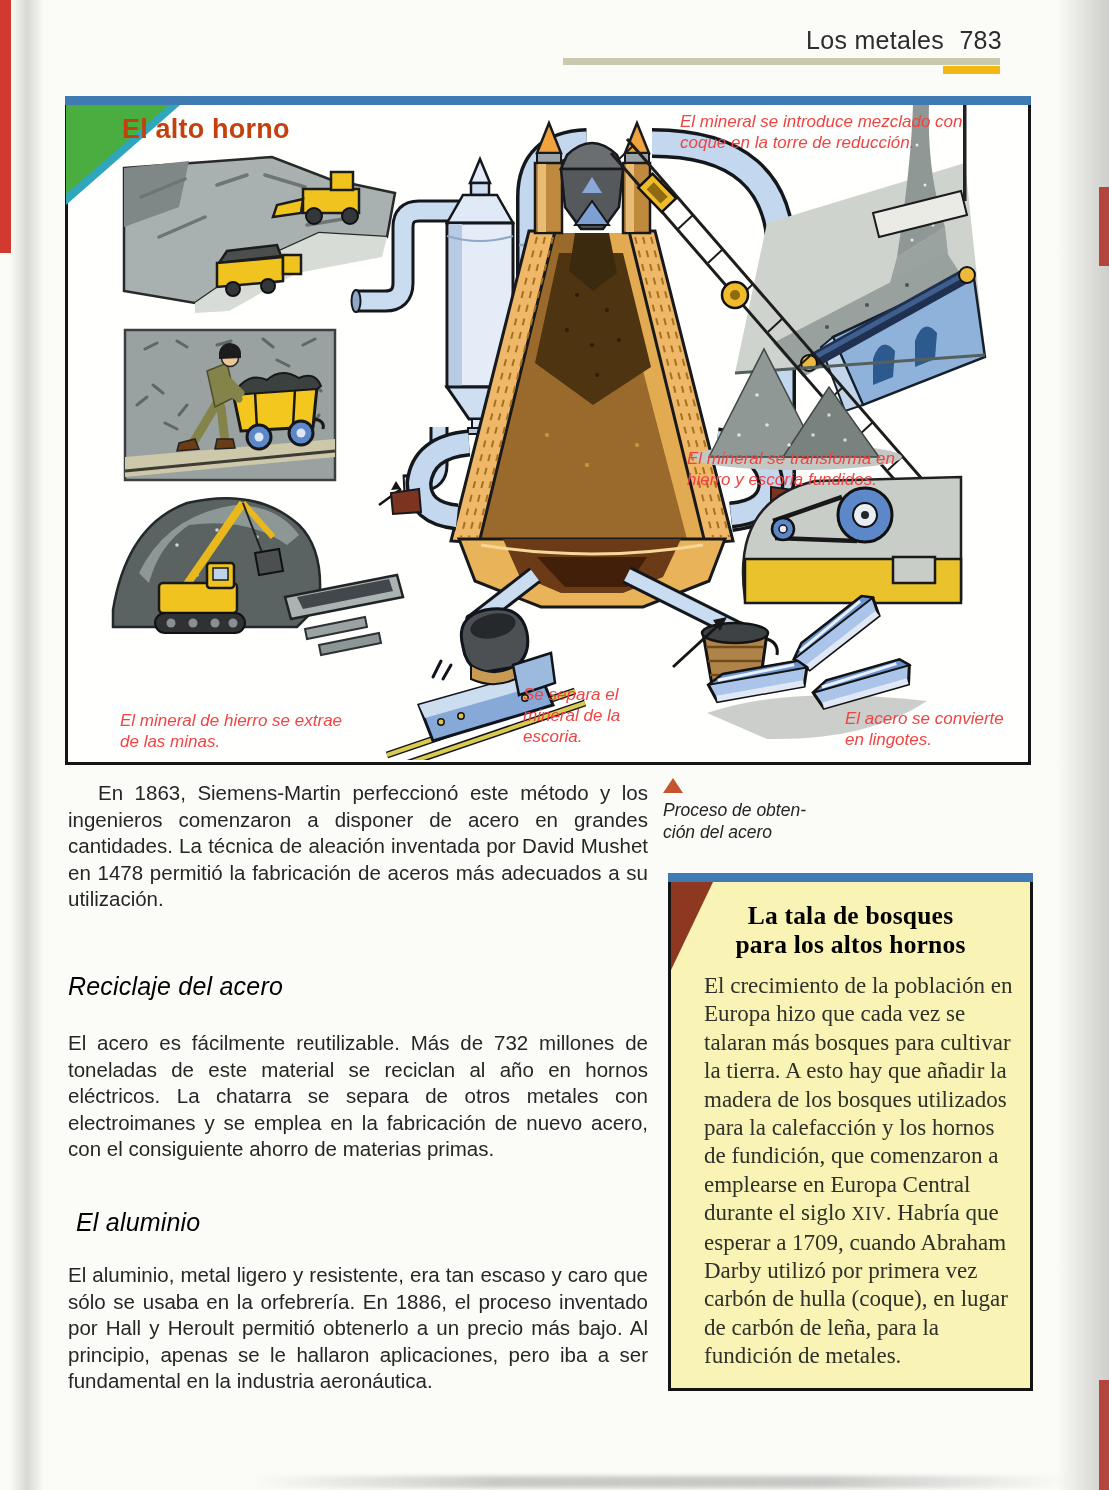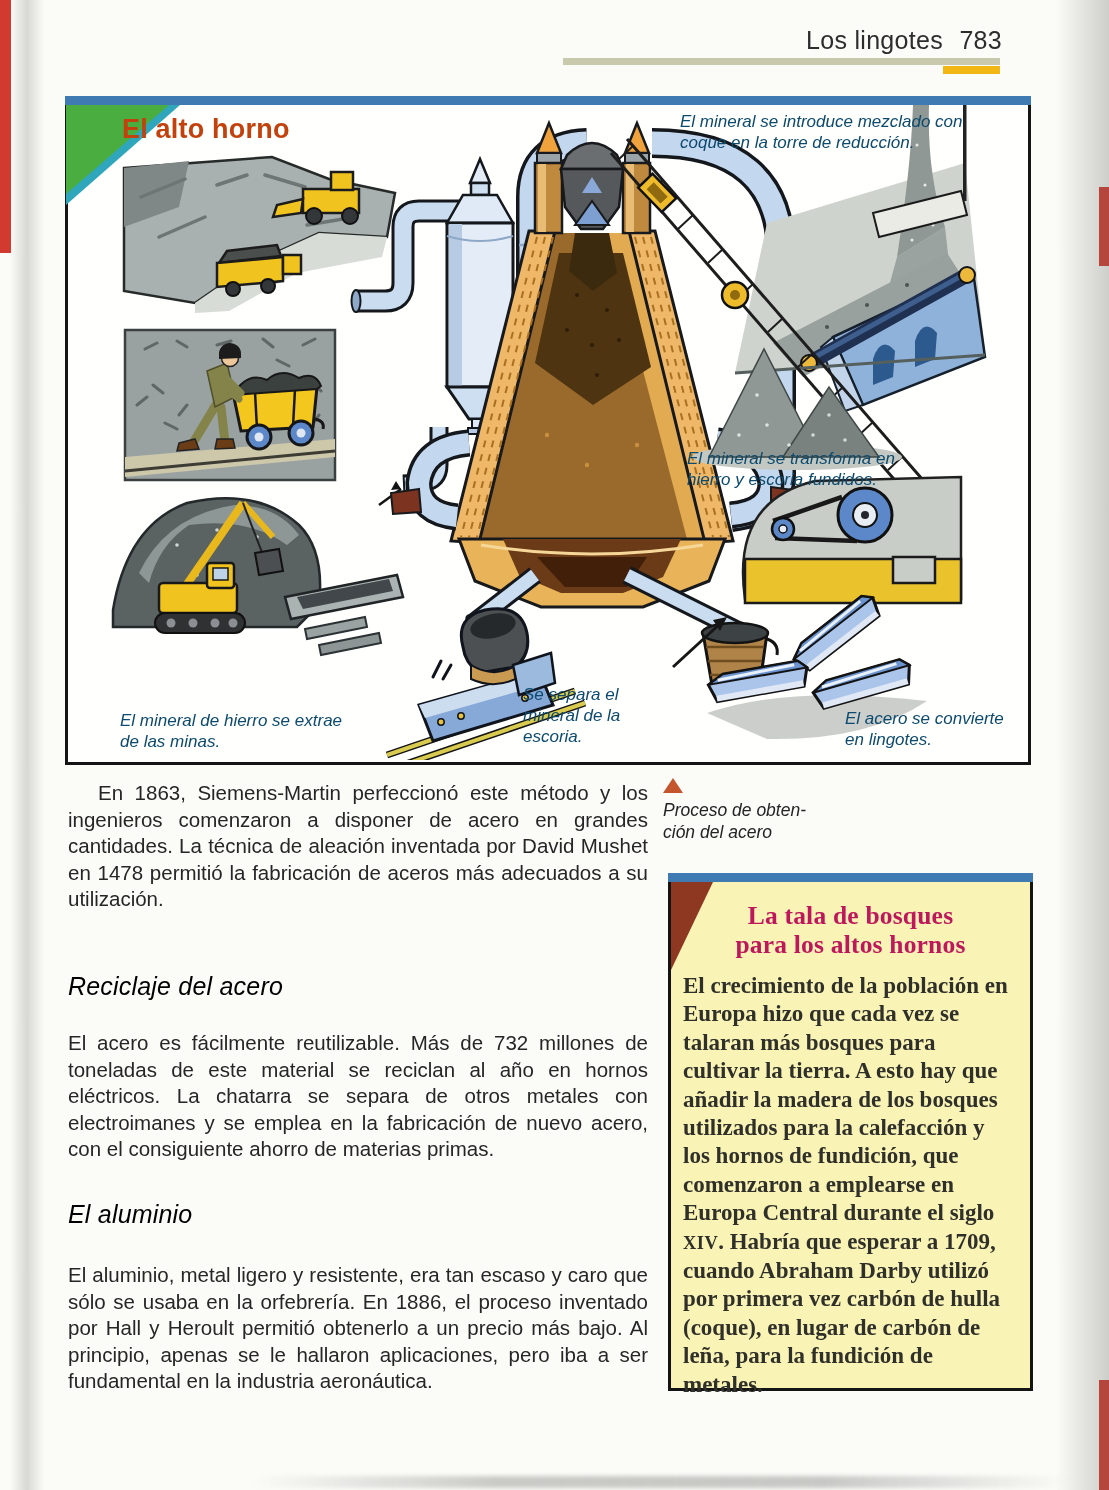--- a/index.html
+++ b/index.html
@@ -8,30 +8,30 @@
   .abs{position:absolute;}
   
   .hdr{font-size:25px;color:#2d2d2d;letter-spacing:.3px;}
   .rule{background:#c9c9ae;}
   .rule-accent{background:#f2b714;}
   
   .panel{background:#fffffe;border-left:3px solid #151515;border-right:3px solid #151515;border-bottom:3px solid #151515;}
   .topbar{background:#3f7ab2;}
   .tab{clip-path:polygon(0 0,100% 0,0 100%);}
   .fig-title{font-size:27px;font-weight:bold;color:#c2410c;letter-spacing:.2px;}
-  .lbl{font-style:italic;font-size:17px;line-height:21px;color:#0c4a6e;white-space:pre-line;}
+  .lbl{font-style:italic;font-size:17px;line-height:21px;color:#ef4444;white-space:pre-line;}
   .cap{font-style:italic;font-size:17.5px;line-height:22px;color:#242424;white-space:pre-line;}
   .tri-up{width:0;height:0;border-left:10px solid transparent;border-right:10px solid transparent;border-bottom:15px solid #c4552f;}
   
   .bodytext{font-size:20.5px;line-height:26.5px;color:#262626;text-align:justify;}
   .indent{text-indent:30px;}
   .h-sans{font-weight:normal;font-style:italic;font-size:25px;color:#000000;letter-spacing:.2px;}
   
   .sidebar{background:#f9f3b5;border-left:3px solid #141414;border-right:3px solid #141414;border-bottom:3px solid #141414;}
-  .sb-title{font-family:"Liberation Serif",serif;font-weight:bold;font-size:25.5px;line-height:29px;color:#be185d;text-align:center;white-space:pre-line;letter-spacing:.2px;}
+  .sb-title{font-family:"Liberation Serif",serif;font-weight:bold;font-size:25.5px;line-height:29px;color:#000000;text-align:center;white-space:pre-line;letter-spacing:.2px;}
   .sb-body{font-family:"Liberation Serif",serif;font-size:23px;line-height:28.4px;color:#30302a;}
   .smallcaps{font-size:.8em;letter-spacing:.5px;}
   
   .edge-red{background:#d23a30;}
   .gutter{background:linear-gradient(to right,rgba(150,150,145,0),rgba(150,150,145,.35),rgba(150,150,145,0));}
   .right-shade{background:linear-gradient(to right,rgba(100,100,95,0),rgba(100,100,95,.30));}
   .smudge{background:linear-gradient(to right,rgba(110,110,105,0),rgba(110,110,105,.35) 30%,rgba(80,80,78,.30) 70%,rgba(110,110,105,0));filter:blur(2px);}
 </style>
 </head>
 <body>
@@ -39,21 +39,21 @@
 <div id="page">
 
   <div class="abs edge-red" style="left:0;top:0;width:11px;height:253px;"></div>
   <div class="abs edge-red" style="left:1099px;top:187px;width:10px;height:79px;"></div>
   <div class="abs edge-red" style="left:1099px;top:1380px;width:10px;height:110px;"></div>
   <div class="abs gutter" style="left:10px;top:0;width:34px;height:1490px;"></div>
   <div class="abs right-shade" style="left:1056px;top:0;width:53px;height:1490px;"></div>
   <div class="abs smudge" style="left:250px;top:1476px;width:820px;height:12px;"></div>
 
   <div class="abs hdr" style="left:806px;top:26px;width:196px;display:flex;justify-content:space-between;">
-    <span>Los lingotes</span>
+    <span>Los metales</span>
     <span>783</span>
   </div>
   <div class="abs rule" style="left:563px;top:58px;width:437px;height:7px;"></div>
   <div class="abs rule-accent" style="left:943px;top:66px;width:57px;height:8px;"></div>
 
   <div class="abs panel" style="left:65px;top:96px;width:960px;height:666px;"></div>
   <div class="abs topbar" style="left:65px;top:96px;width:966px;height:9px;"></div>
   <div class="abs tab" style="left:66px;top:105px;width:114px;height:100px;background:#2fa6bc;"></div>
   <div class="abs tab" style="left:66px;top:105px;width:103px;height:89px;background:#49ad3f;"></div>
   <div class="abs fig-title" style="left:122px;top:114px;">El alto horno</div>
@@ -348,26 +348,26 @@
   <div class="abs lbl" style="left:120px;top:710px;width:260px;">El mineral de hierro se extrae
 de las minas.</div>
 
   <div class="abs tri-up" style="left:663px;top:778px;"></div>
   <div class="abs cap" style="left:663px;top:799px;width:180px;">Proceso de obten-
 ción del acero</div>
 
   <p class="abs bodytext indent" style="left:68px;top:780px;width:580px;margin:0;">En 1863, Siemens-Martin perfeccionó este método y los ingenieros comenzaron a disponer de acero en grandes cantidades. La técnica de aleación inventada por David Mushet en 1478 permitió la fabricación de aceros más adecuados a su utilización.</p>
   <h2 class="abs h-sans" style="left:68px;top:972px;margin:0;">Reciclaje del acero</h2>
   <p class="abs bodytext" style="left:68px;top:1030px;width:580px;margin:0;">El acero es fácilmente reutilizable. Más de 732 millones de toneladas de este material se reciclan al año en hornos eléctricos. La chatarra se separa de otros metales con electroimanes y se emplea en la fabricación de nuevo acero, con el consiguiente ahorro de materias primas.</p>
-  <h2 class="abs h-sans" style="left:68px;top:1200px;margin:0;">El aluminio</h2>
+  <h2 class="abs h-sans" style="left:68px;top:1200px;margin:8px;">El aluminio</h2>
   <p class="abs bodytext" style="left:68px;top:1262px;width:580px;margin:0;">El aluminio, metal ligero y resistente, era tan escaso y caro que sólo se usaba en la orfebrería. En 1886, el proceso inventado por Hall y Heroult permitió obtenerlo a un precio más bajo. Al principio, apenas se le hallaron aplicaciones, pero iba a ser fundamental en la industria aeronáutica.</p>
 
   <div class="abs sidebar" style="left:668px;top:873px;width:359px;height:515px;">
     <div class="abs topbar" style="left:-3px;top:0;width:365px;height:9px;"></div>
     <div class="abs tab" style="left:0;top:9px;width:42px;height:88px;background:#8e3822;"></div>
     <div class="sb-title" style="margin:28px 10px 0 10px;">La tala de bosques
 para los altos hornos</div>
-    <p class="sb-body" style="margin:13px 14px 0 12px;font-weight:bold;">
+    <p class="sb-body" style="margin:13px 14px 0 33px;">
       <span>El crecimiento de la población en Europa hizo que cada vez se talaran más bosques para cultivar la tierra. A esto hay que añadir la madera de los bosques utilizados para la calefacción y los hornos de fundición, que comenzaron a emplearse en Europa Central durante el siglo </span><span class="smallcaps">XIV</span><span>. Habría que esperar a 1709, cuando Abraham Darby utilizó por primera vez carbón de hulla (coque), en lugar de carbón de leña, para la fundición de metales.</span>
     </p>
   </div>
 
 </div>
 
 </body></html>

